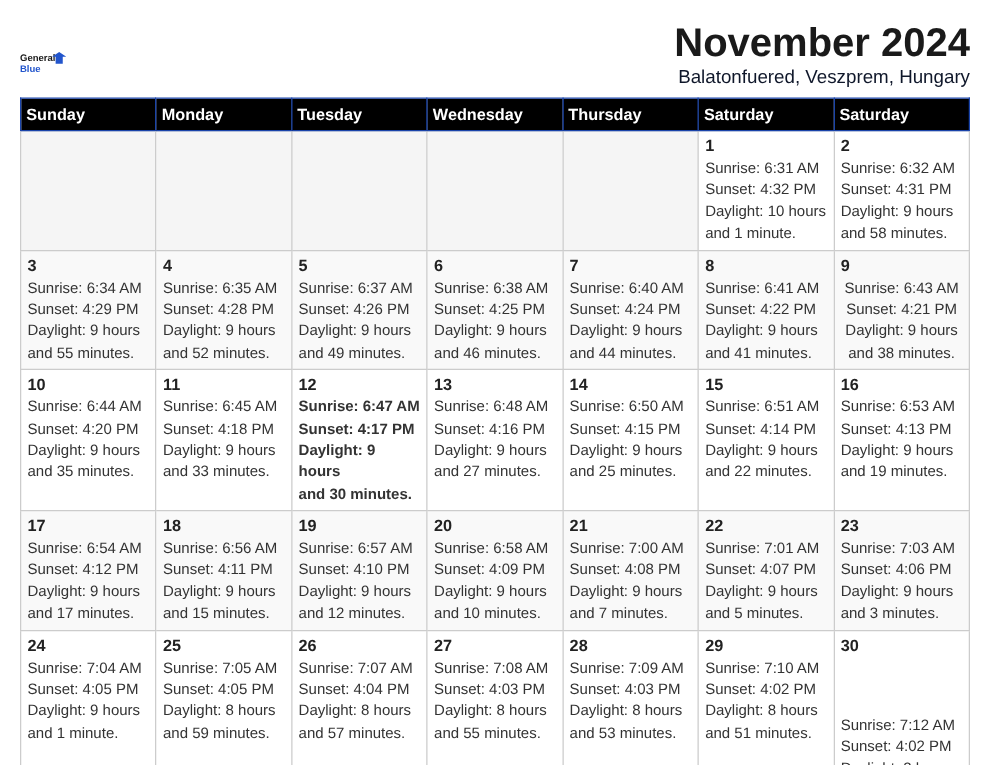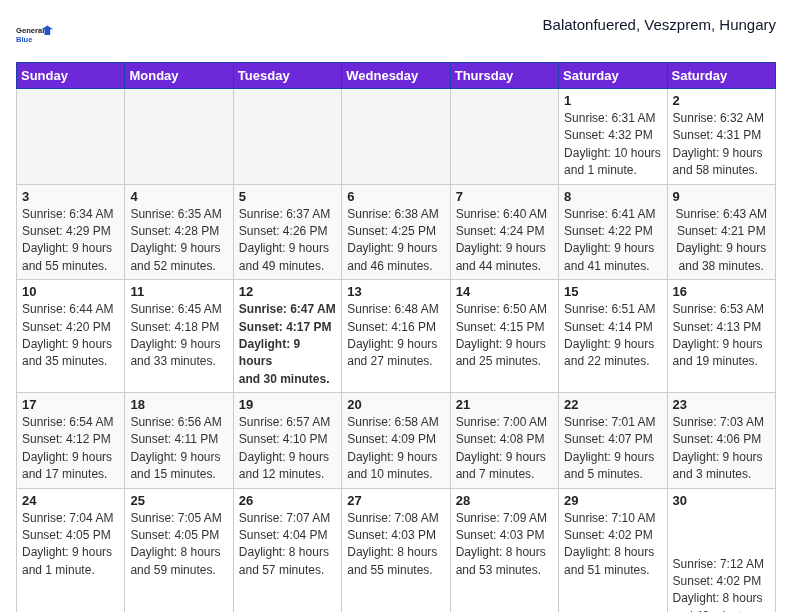--- a/index.html
+++ b/index.html
@@ -6,21 +6,21 @@
     body {
       font-family: Arial, sans-serif;
       background: #fff;
       width: 792px;
       min-height: 612px;
       padding: 16px;
     }
     .header-area {
       display: flex;
       justify-content: space-between;
-      align-items: flex-start;
+      align-items: flex-end;
       margin-bottom: 8px;
     }
     .logo {
       display: flex;
       align-items: center;
       gap: 4px;
     }
     .title-area {
       text-align: right;
     }
@@ -32,21 +32,21 @@
     .location-subtitle {
       font-size: 15px;
       color: #0f172a;
     }
     table {
       width: 100%;
       border-collapse: collapse;
       table-layout: fixed;
     }
     thead th {
-      background-color: #6d28d9;
+      background-color: #000000;
       color: #fff;
       font-size: 13px;
       font-weight: bold;
       padding: 5px 4px;
       text-align: left;
       border: 1px solid #1a44aa;
     }
     td {
       border: 1px solid #ccc;
       vertical-align: top;
@@ -78,20 +78,21 @@
 
 <div class="header-area">
   <div class="logo">
   <svg width="38" height="38" viewBox="0 0 80 44">
     <text x="0" y="18" font-family="Arial" font-size="16" font-weight="bold" fill="#1a1a1a">General</text>
     <text x="0" y="36" font-family="Arial" font-size="16" font-weight="bold" fill="#2255cc">Blue</text>
     <polygon points="66,2 78,10 72,10 72,22 60,22 60,10 54,10" fill="#2255cc"></polygon>
   </svg>
 </div>
   <div class="title-area">
+    <div class="month-title">November 2024</div>
     <div class="location-subtitle">Balatonfuered, Veszprem, Hungary</div>
   </div>
 </div>
 
 <table>
   <thead>
     <tr id="header-row">
         <th>Sunday</th>
         <th>Monday</th>
         <th>Tuesday</th>

